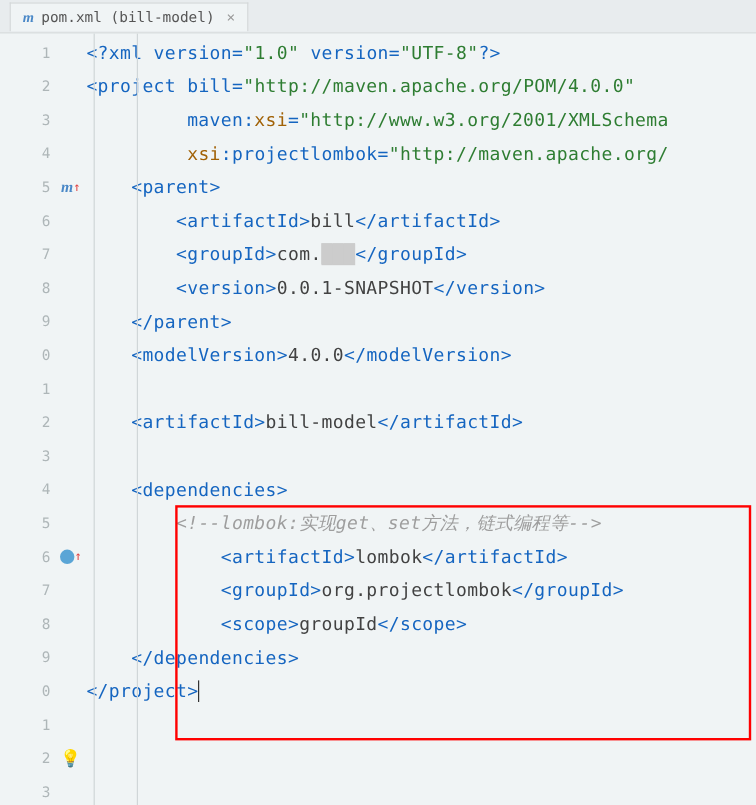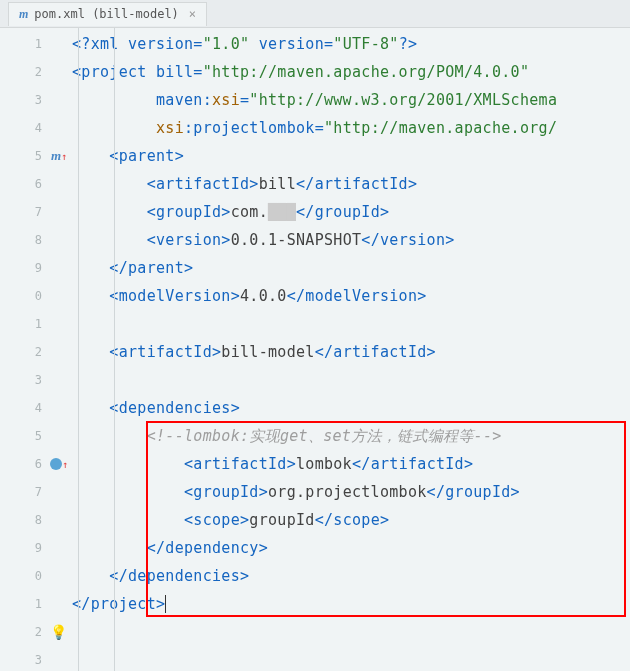--- a/index.html
+++ b/index.html
@@ -203,21 +203,20 @@
     <div class="line"><span>        </span><span class="cmt">&lt;!--lombok:实现get、set方法，链式编程等--&gt;</span></div>
 
 
     <div class="line"><span class="punct">            &lt;</span><span class="tag">artifactId</span><span class="punct">&gt;</span><span class="txt">lombok</span><span class="punct">&lt;/</span><span class="tag">artifactId</span><span class="punct">&gt;</span></div>
 
     <div class="line"><span class="punct">            &lt;</span><span class="tag">groupId</span><span class="punct">&gt;</span><span class="txt">org.projectlombok</span><span class="punct">&lt;/</span><span class="tag">groupId</span><span class="punct">&gt;</span></div>
 
 
     <div class="line"><span class="punct">            &lt;</span><span class="tag">scope</span><span class="punct">&gt;</span><span class="txt">groupId</span><span class="punct">&lt;/</span><span class="tag">scope</span><span class="punct">&gt;</span></div>
 
-    <div class="line"><span class="punct">        &lt;/</span><span class="tag">dependency</span><span class="punct">&gt;</span></div>
 
     <div class="line"><span class="punct">    &lt;/</span><span class="tag">dependencies</span><span class="punct">&gt;</span></div>
 
     <div class="line"><span class="punct">&lt;/</span><span class="tag">project</span><span class="punct">&gt;</span><span class="cursor-mark"></span></div>
 
     <div class="highlight-box" style="left:76px; top:393px; width:480px; height:196px;"></div>
   </div>
 </div>
 
 </body></html>

